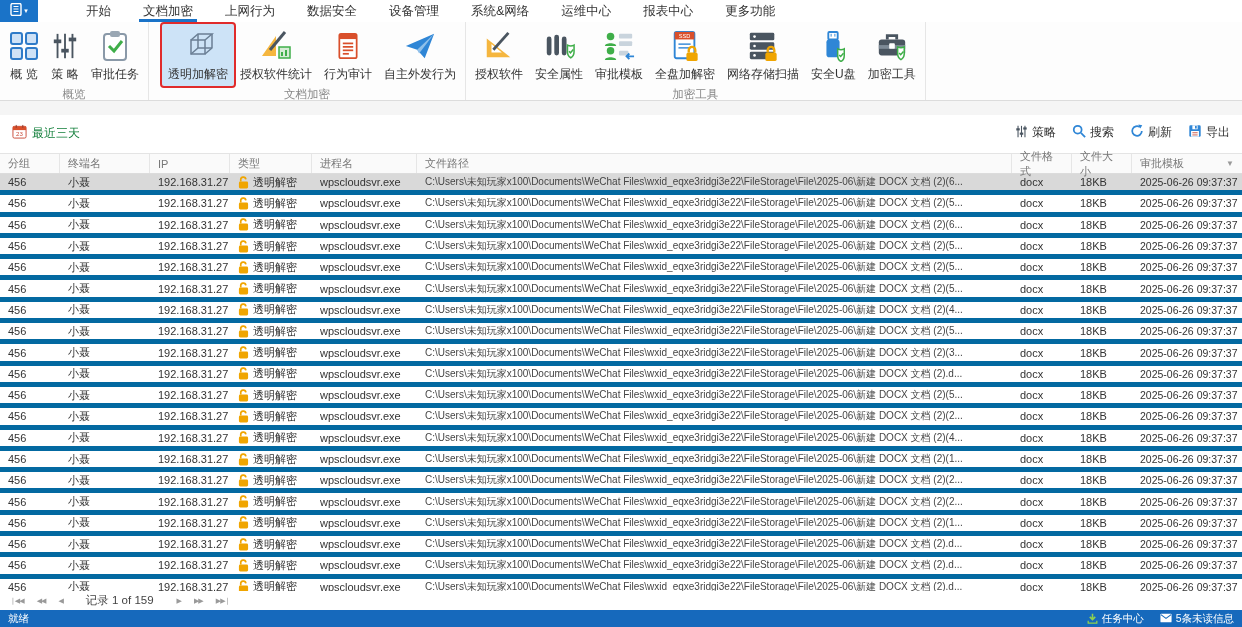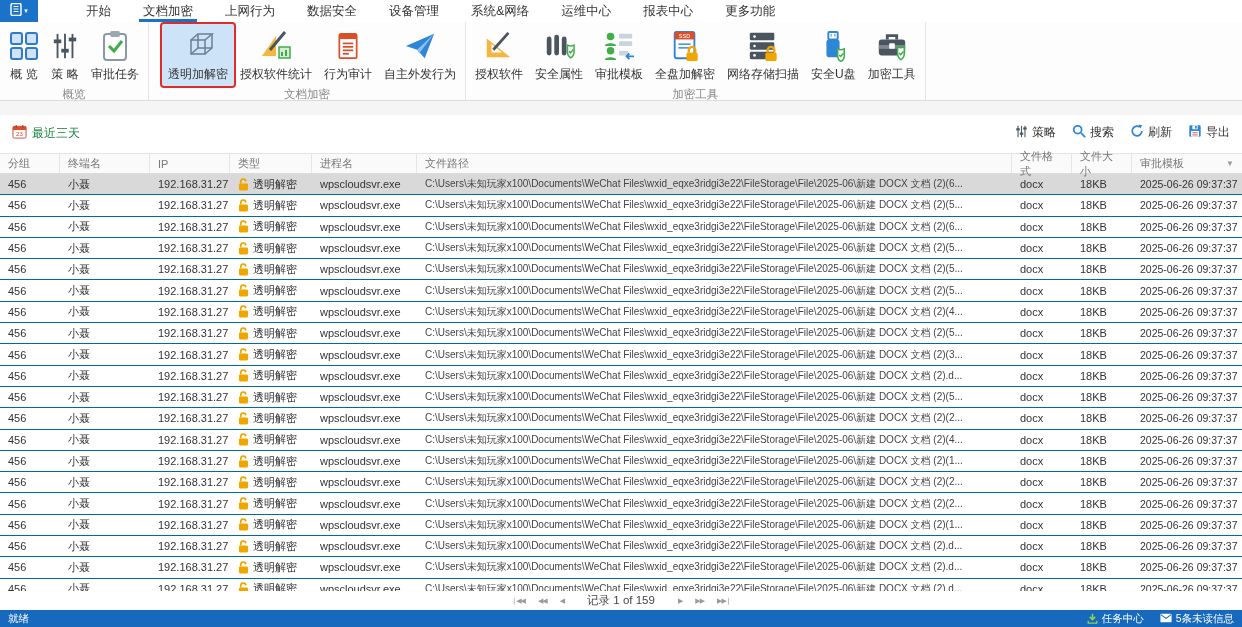--- a/index.html
+++ b/index.html
@@ -23,31 +23,31 @@
   .subbar { height:14px; background:#f5f5f5; }
   .filterbar { height:35px; display:flex; align-items:center; justify-content:space-between; padding:0 12px; }
   .datefilter { display:flex; gap:5px; align-items:flex-end; font-size:12px; color:#15803d; cursor:pointer; }
   .factions { display:flex; gap:16px; }
   .faction { display:flex; gap:4px; align-items:center; font-size:12px; color:#333; cursor:pointer; }
   
   .grid { margin-top:3px; }
   .ghead { height:21px; display:flex; background:#fafafa; border-top:1px solid #e4e4e4; border-bottom:1px solid #dcdcdc; font-size:11px; color:#777; }
   .hcell { display:flex; align-items:center; justify-content:space-between; padding:0 8px; border-right:1px solid #e6e6e6; }
   .gbody { height:417px; overflow:hidden; }
-  .grow { height:21.3px; display:flex; border-bottom:1px solid #0369a1; font-size:11px; color:#333; background:#fff; }
+  .grow { height:21.3px; display:flex; border-bottom:5px solid #0369a1; font-size:11px; color:#333; background:#fff; }
   .grow.selected { background:#d9d9d9; }
   .gcell { padding:0 8px; display:flex; align-items:center; gap:4px; white-space:nowrap; overflow:hidden; }
   .c1{width:60px}.c2{width:90px}.c3{width:80px}.c4{width:82px}.c5{width:105px}
   .c6{width:595px}.c7{width:60px}.c8{width:60px}.c9{width:110px}
   .hcell.c9{border-right:none}
   .gcell.c6{font-size:10px;color:#444}
   .gcell.c9{font-size:10.5px}
   .hddl { color:#999; font-size:8px; }
   
-  .pager { height:19px; display:flex; align-items:center; gap:13px; padding:0 10px; font-size:11.5px; color:#444; background:#fff;justify-content:center; }
+  .pager { height:19px; display:flex; align-items:center; gap:13px; padding:0 10px; font-size:11.5px; color:#444; background:#fff; }
   .pbtn { color:#9a9a9a; font-size:7px; letter-spacing:-1px; cursor:pointer; }
   .ptext { padding:0 10px; }
   
   .statusbar { height:18px; background:#1669bc; color:#fff; display:flex; align-items:center; justify-content:space-between; padding:0 8px; font-size:10.5px; }
   .sright { display:flex; gap:16px; align-items:center; }
   .sitem { display:flex; gap:4px; align-items:center; cursor:pointer; }
 </style>
 </head>
 <body>
 

